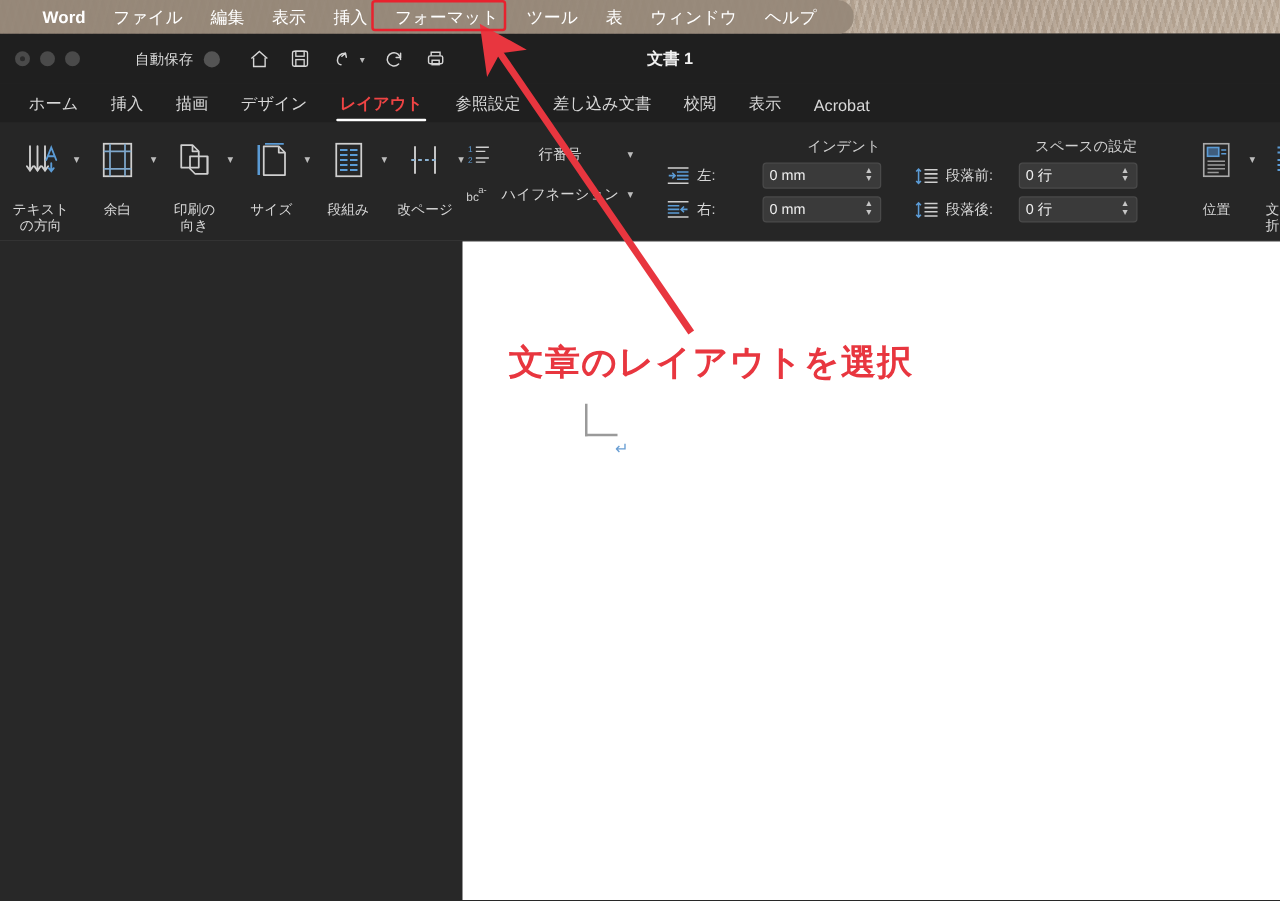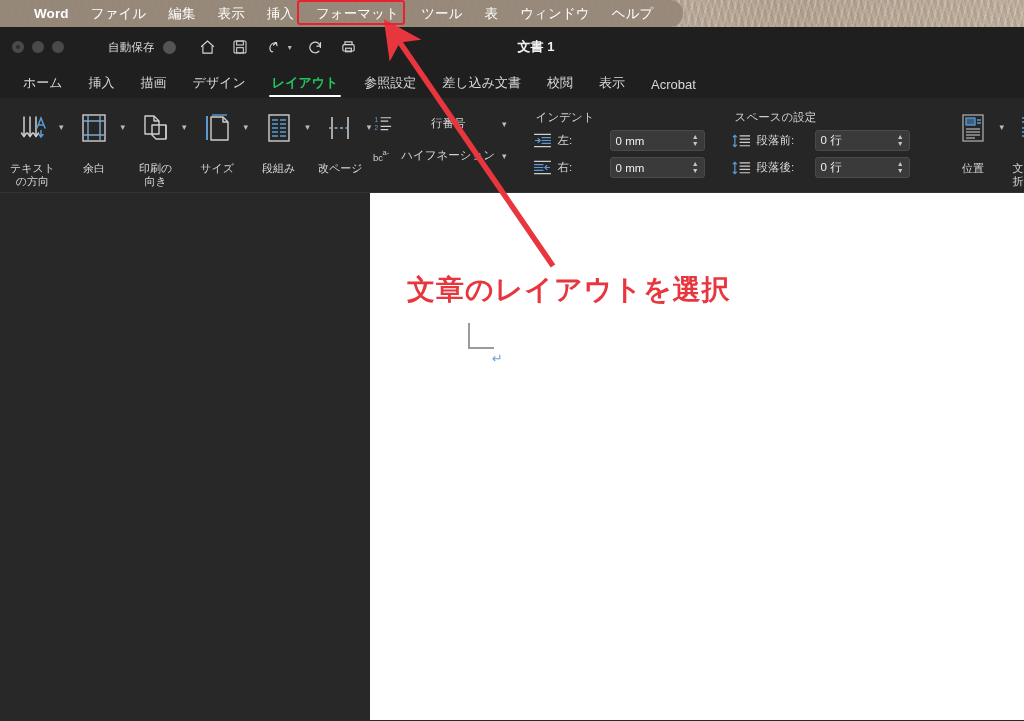--- a/index.html
+++ b/index.html
@@ -66,21 +66,21 @@
     position: absolute; left: 0; right: 0; text-align: center;
     color: #f0f0f0; font-size: 13px; font-weight: 600; pointer-events: none; margin-left: 48px;
   }
 
   
   .tabbar { height: 31px; background: #1f1f1f; display: flex; align-items: flex-end; padding-left: 10px; }
   .tab {
     color: #d8d8d8; font-size: 13px; padding: 0 13px 6px 13px; position: relative;
     white-space: nowrap;
   }
-  .tab.active { color: #22c55e; font-weight: 600; }
+  .tab.active { color: #ef4444; font-weight: 600; }
   .tab.active::after {
     content: ""; position: absolute; left: 10px; right: 10px; bottom: 1px;
     height: 2.5px; background: #ffffff; border-radius: 2px;
   }
 
   
   .ribbon {
     height: 95px; background: #262626; display: flex; align-items: flex-start;
     padding-top: 6px; border-bottom: 1px solid #333;
   }
@@ -97,21 +97,21 @@
     white-space: pre-line;
   }
   .dd { color: #bdbdbd; font-size: 9px; padding-top: 18px; margin: 0 2px 0 -2px; }
 
   .smallrow { display: flex; align-items: center; gap: 7px; height: 27px; justify-content: space-between; }
   .smallrow .ico { width: 21px; height: 20px; display:flex; align-items:center; justify-content:center; }
   .smallrow .lbl { color: #d7d7d7; font-size: 11.5px; white-space: nowrap; }
   .smallrow .dd2 { color: #bdbdbd; font-size: 9px; }
   .stack { display: flex; flex-direction: column; justify-content: center; gap: 5px; padding-top: 6px; }
 
-  .grouplbl { color: #d0d0d0; font-size: 11.5px; margin: 2px 0 5px 3px; }
+  .grouplbl { color: #d0d0d0; font-size: 11.5px; margin: 2px 0 5px 3px; text-align: right; }
   .fieldrow { display: flex; align-items: center; gap: 6px; margin-bottom: 6px; }
   .fieldrow .ico { width: 19px; height: 17px; display:flex; align-items:center; justify-content:center; }
   .fieldrow .flbl { color: #d7d7d7; font-size: 11.5px; width: 46px; }
   .fieldrow .flbl.wide { width: 52px; }
   .spin {
     display: flex; align-items: center; justify-content: space-between;
     width: 95px; height: 21px; background: #3a3a3a; border: 1px solid #4a4a4a;
     border-radius: 3px; padding: 0 5px;
   }
   .spin .val { color: #efefef; font-size: 11.5px; }

